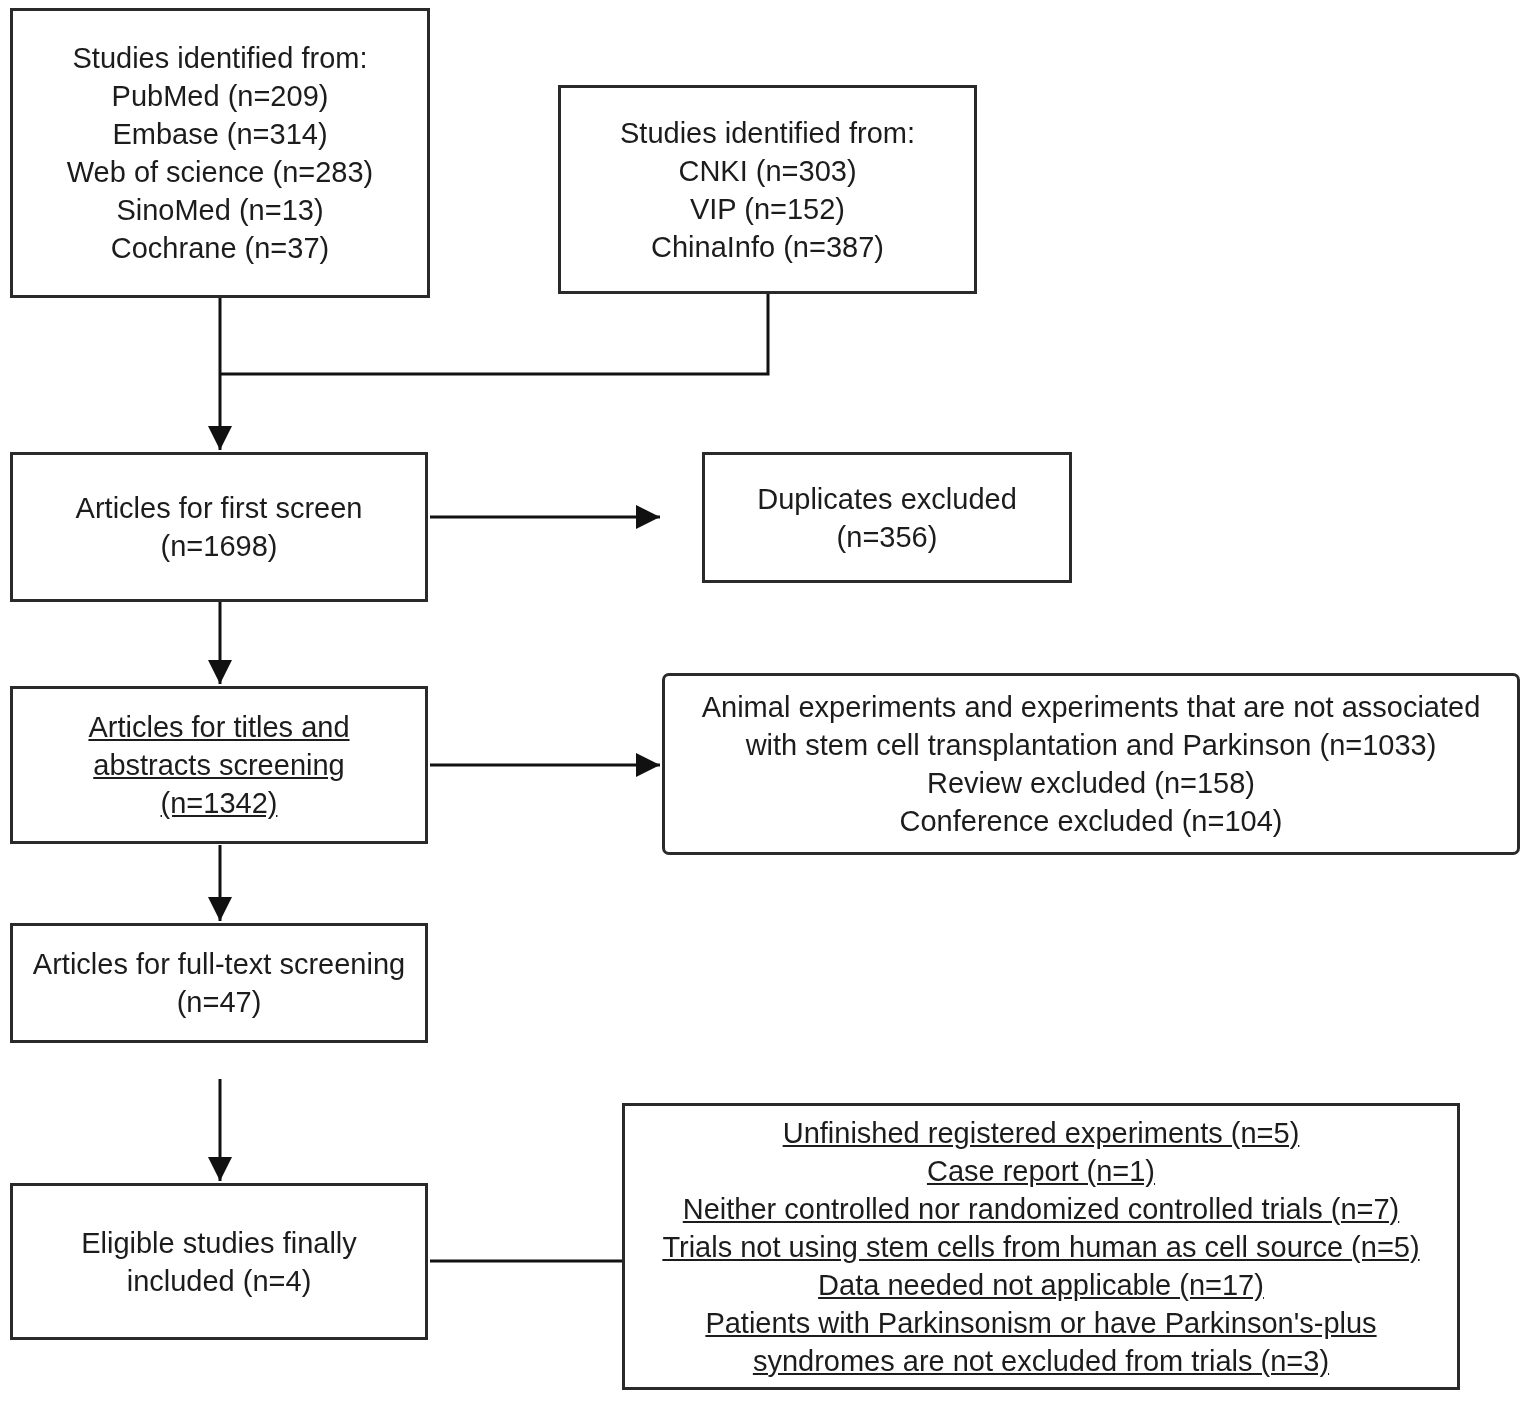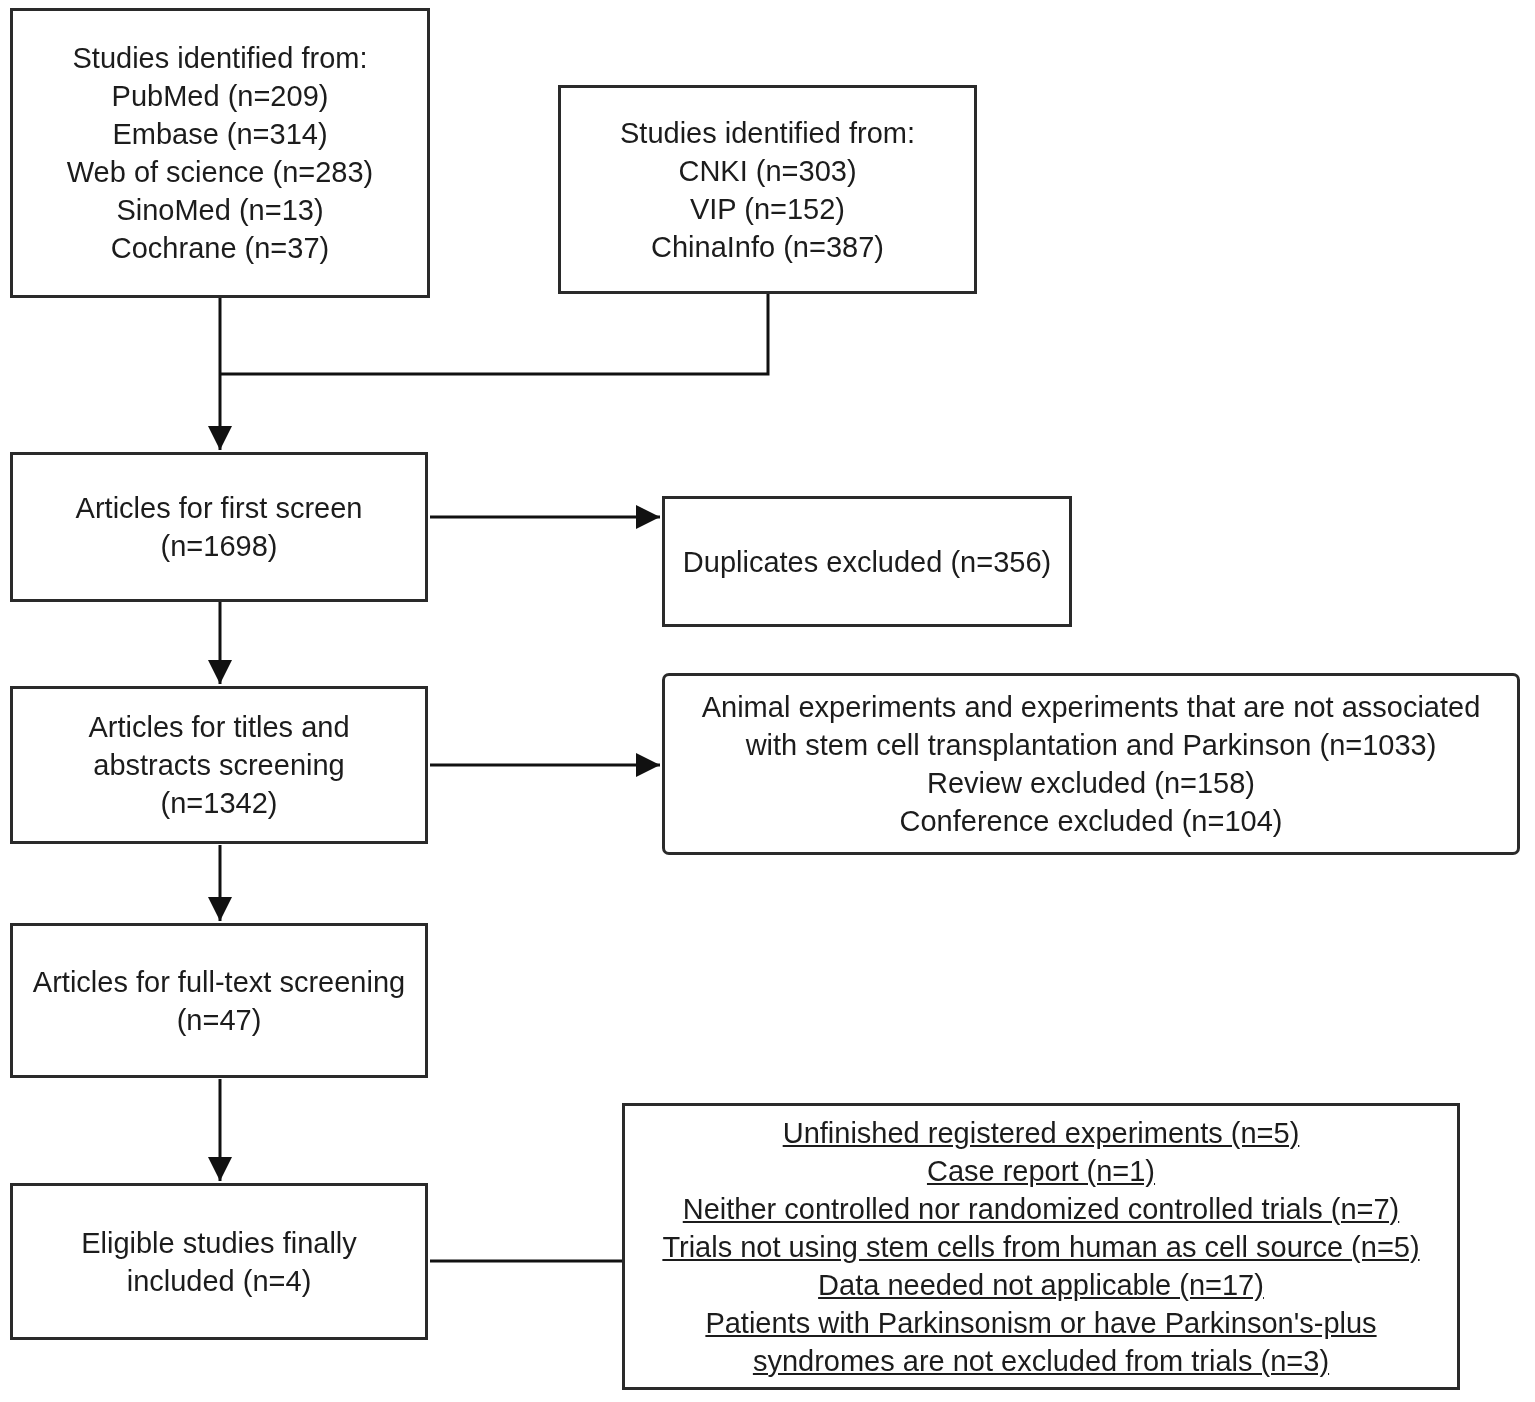--- a/index.html
+++ b/index.html
@@ -41,24 +41,24 @@
     justify-content: center;
     text-align: center;
     white-space: pre-line;
     font-size: 29px;
     line-height: 38px;
     padding: 4px 6px;
   }
   #box-sources-intl   { left: 10px;  top: 8px;    width: 420px; height: 290px; }
   #box-sources-cn     { left: 558px; top: 85px;   width: 419px; height: 209px; }
   #box-first-screen   { left: 10px;  top: 452px;  width: 418px; height: 150px; }
-  #box-duplicates     { left: 662px; top: 452px;  width: 410px; height: 131px; margin-top: 44px; }
-  #box-title-abstract { left: 10px;  top: 686px;  width: 418px; height: 158px; }
+  #box-duplicates     { left: 702px; top: 452px;  width: 370px; height: 131px; }
+  #box-title-abstract { left: 10px;  top: 686px;  width: 418px; height: 158px; text-decoration: underline; }
   #box-ta-exclusions  { left: 662px; top: 673px;  width: 858px; height: 182px; border-radius: 7px; }
-  #box-full-text      { left: 10px;  top: 923px;  width: 418px; height: 155px; }
+  #box-full-text      { left: 10px;  top: 923px;  width: 418px; height: 120px; }
   #box-eligible       { left: 10px;  top: 1183px; width: 418px; height: 157px; }
   #box-ft-exclusions  { left: 622px; top: 1103px; width: 838px; height: 287px; text-decoration: underline; }
 </style>
 </head>
 <body>
 
 <div class="canvas">
 
   <svg class="connectors" viewBox="0 0 1535 1402" xmlns="http://www.w3.org/2000/svg" aria-hidden="true">
     <defs>

